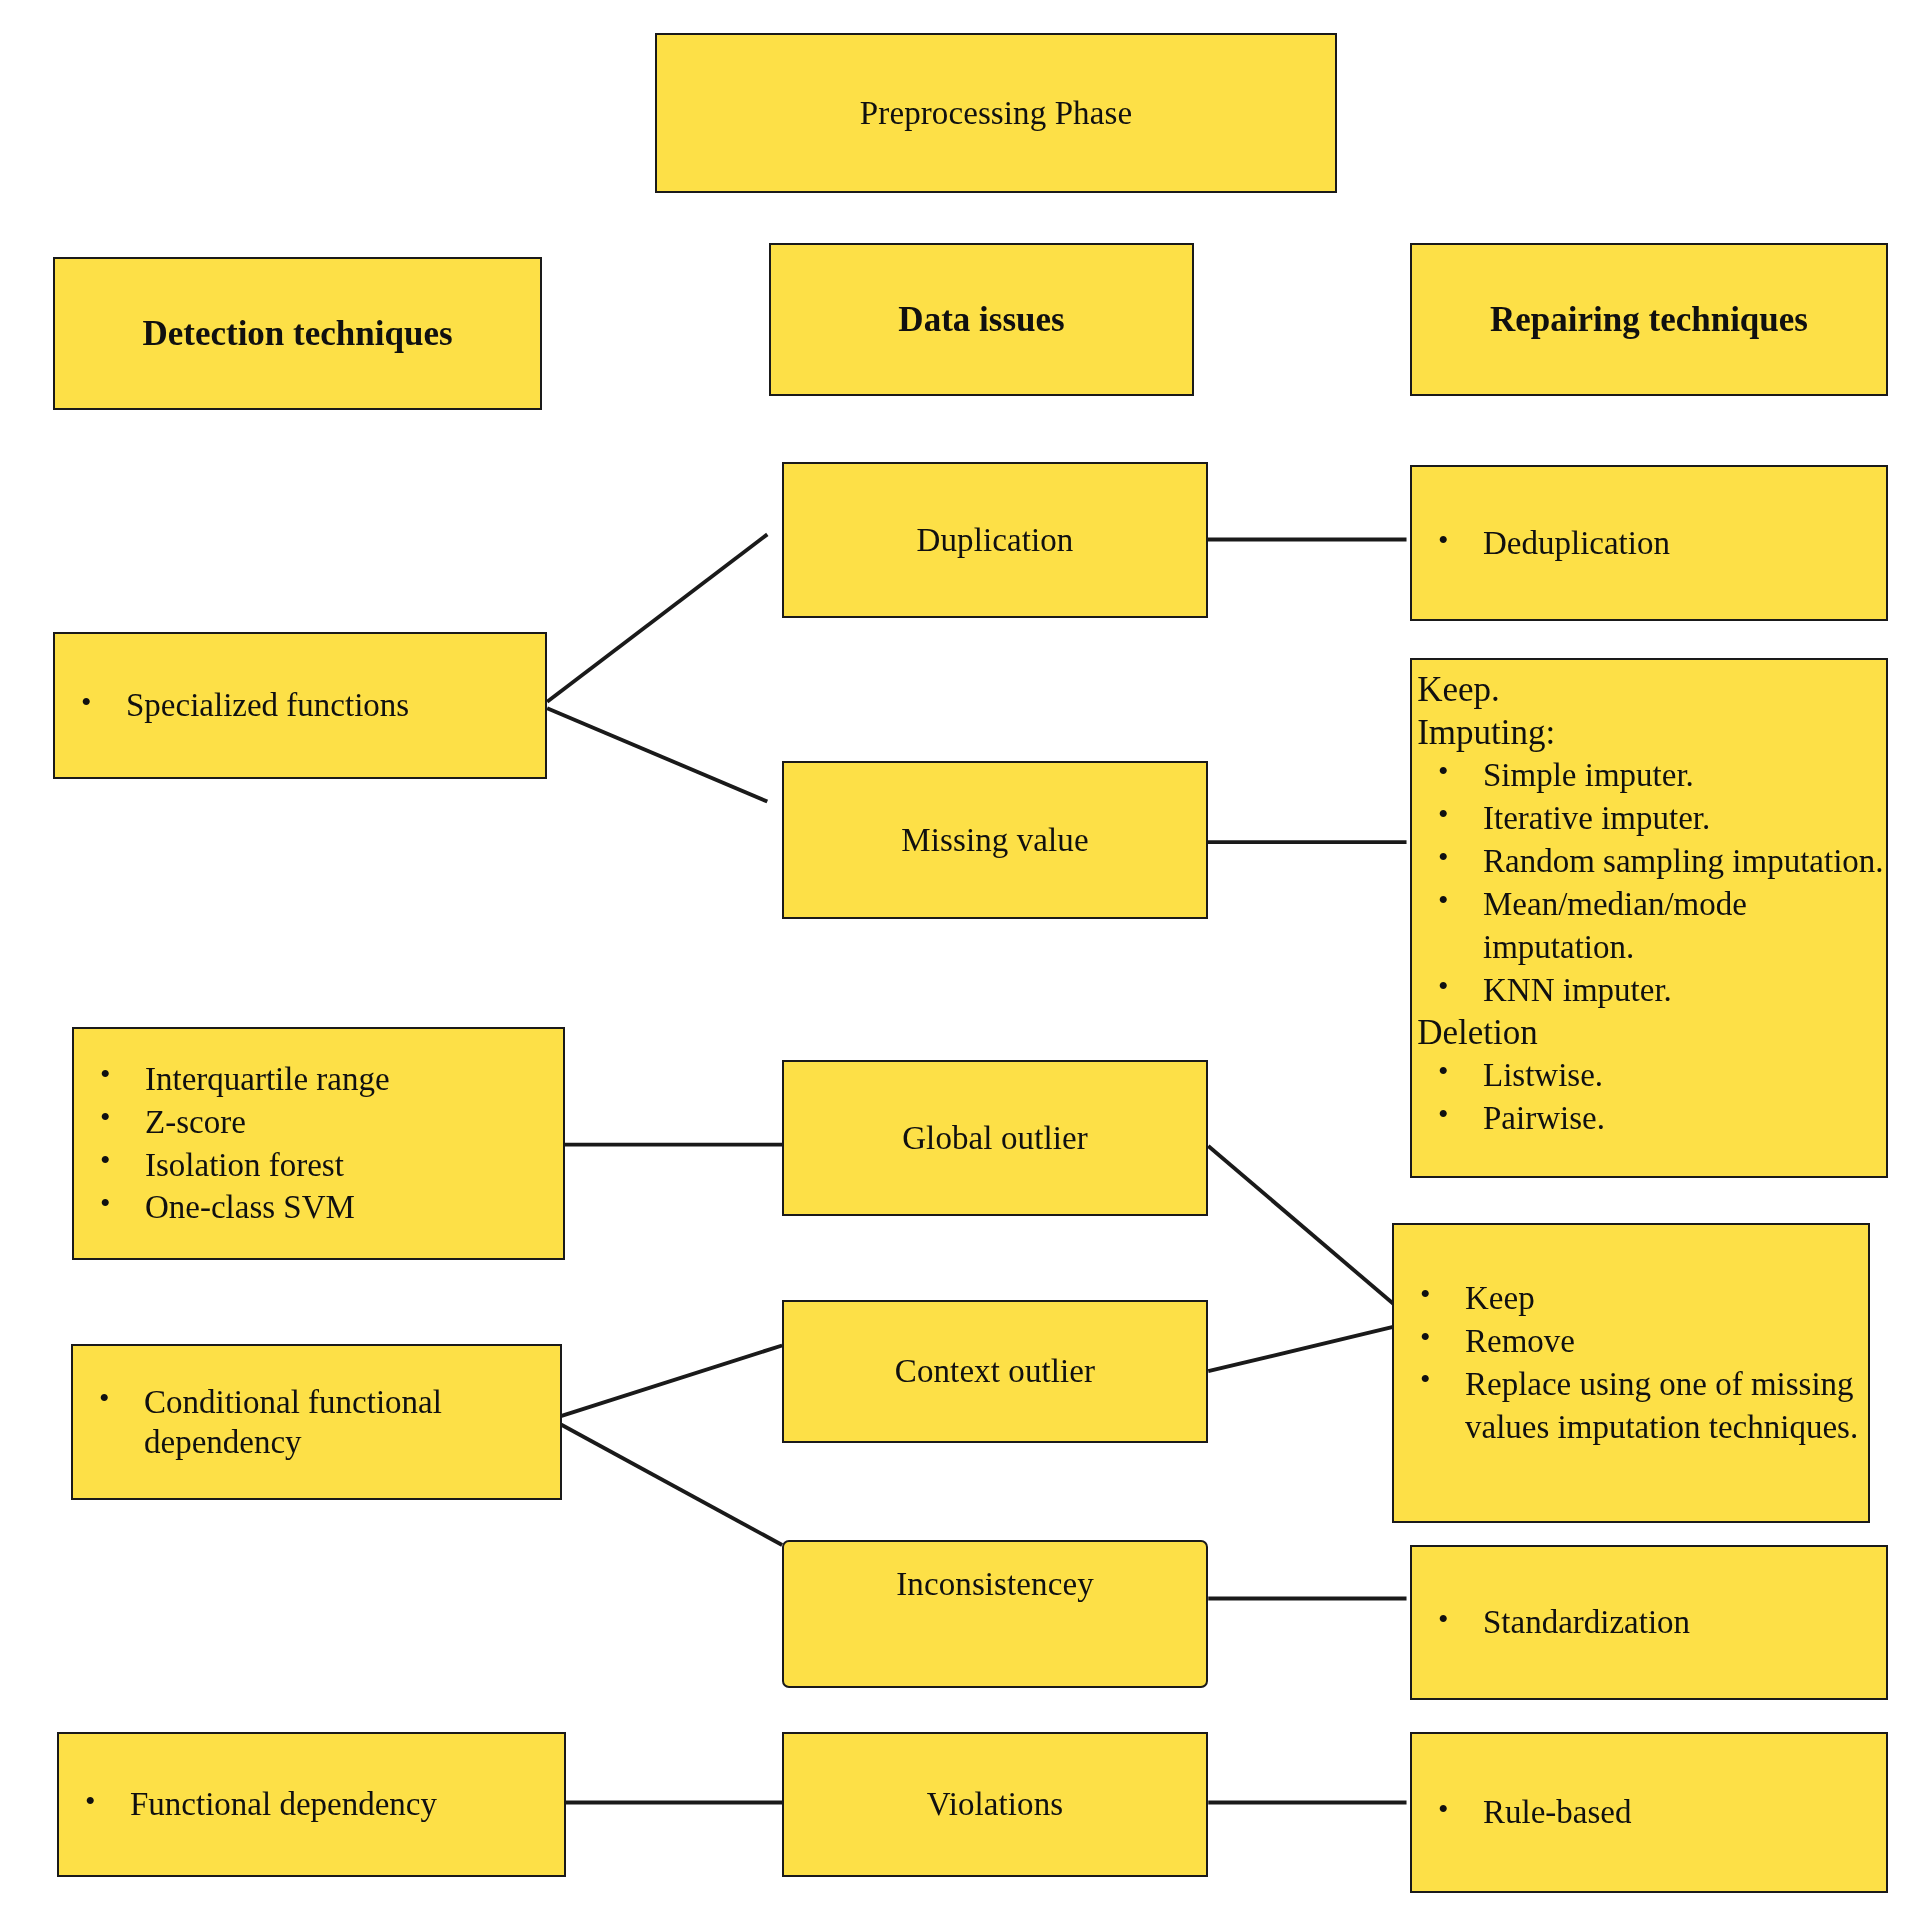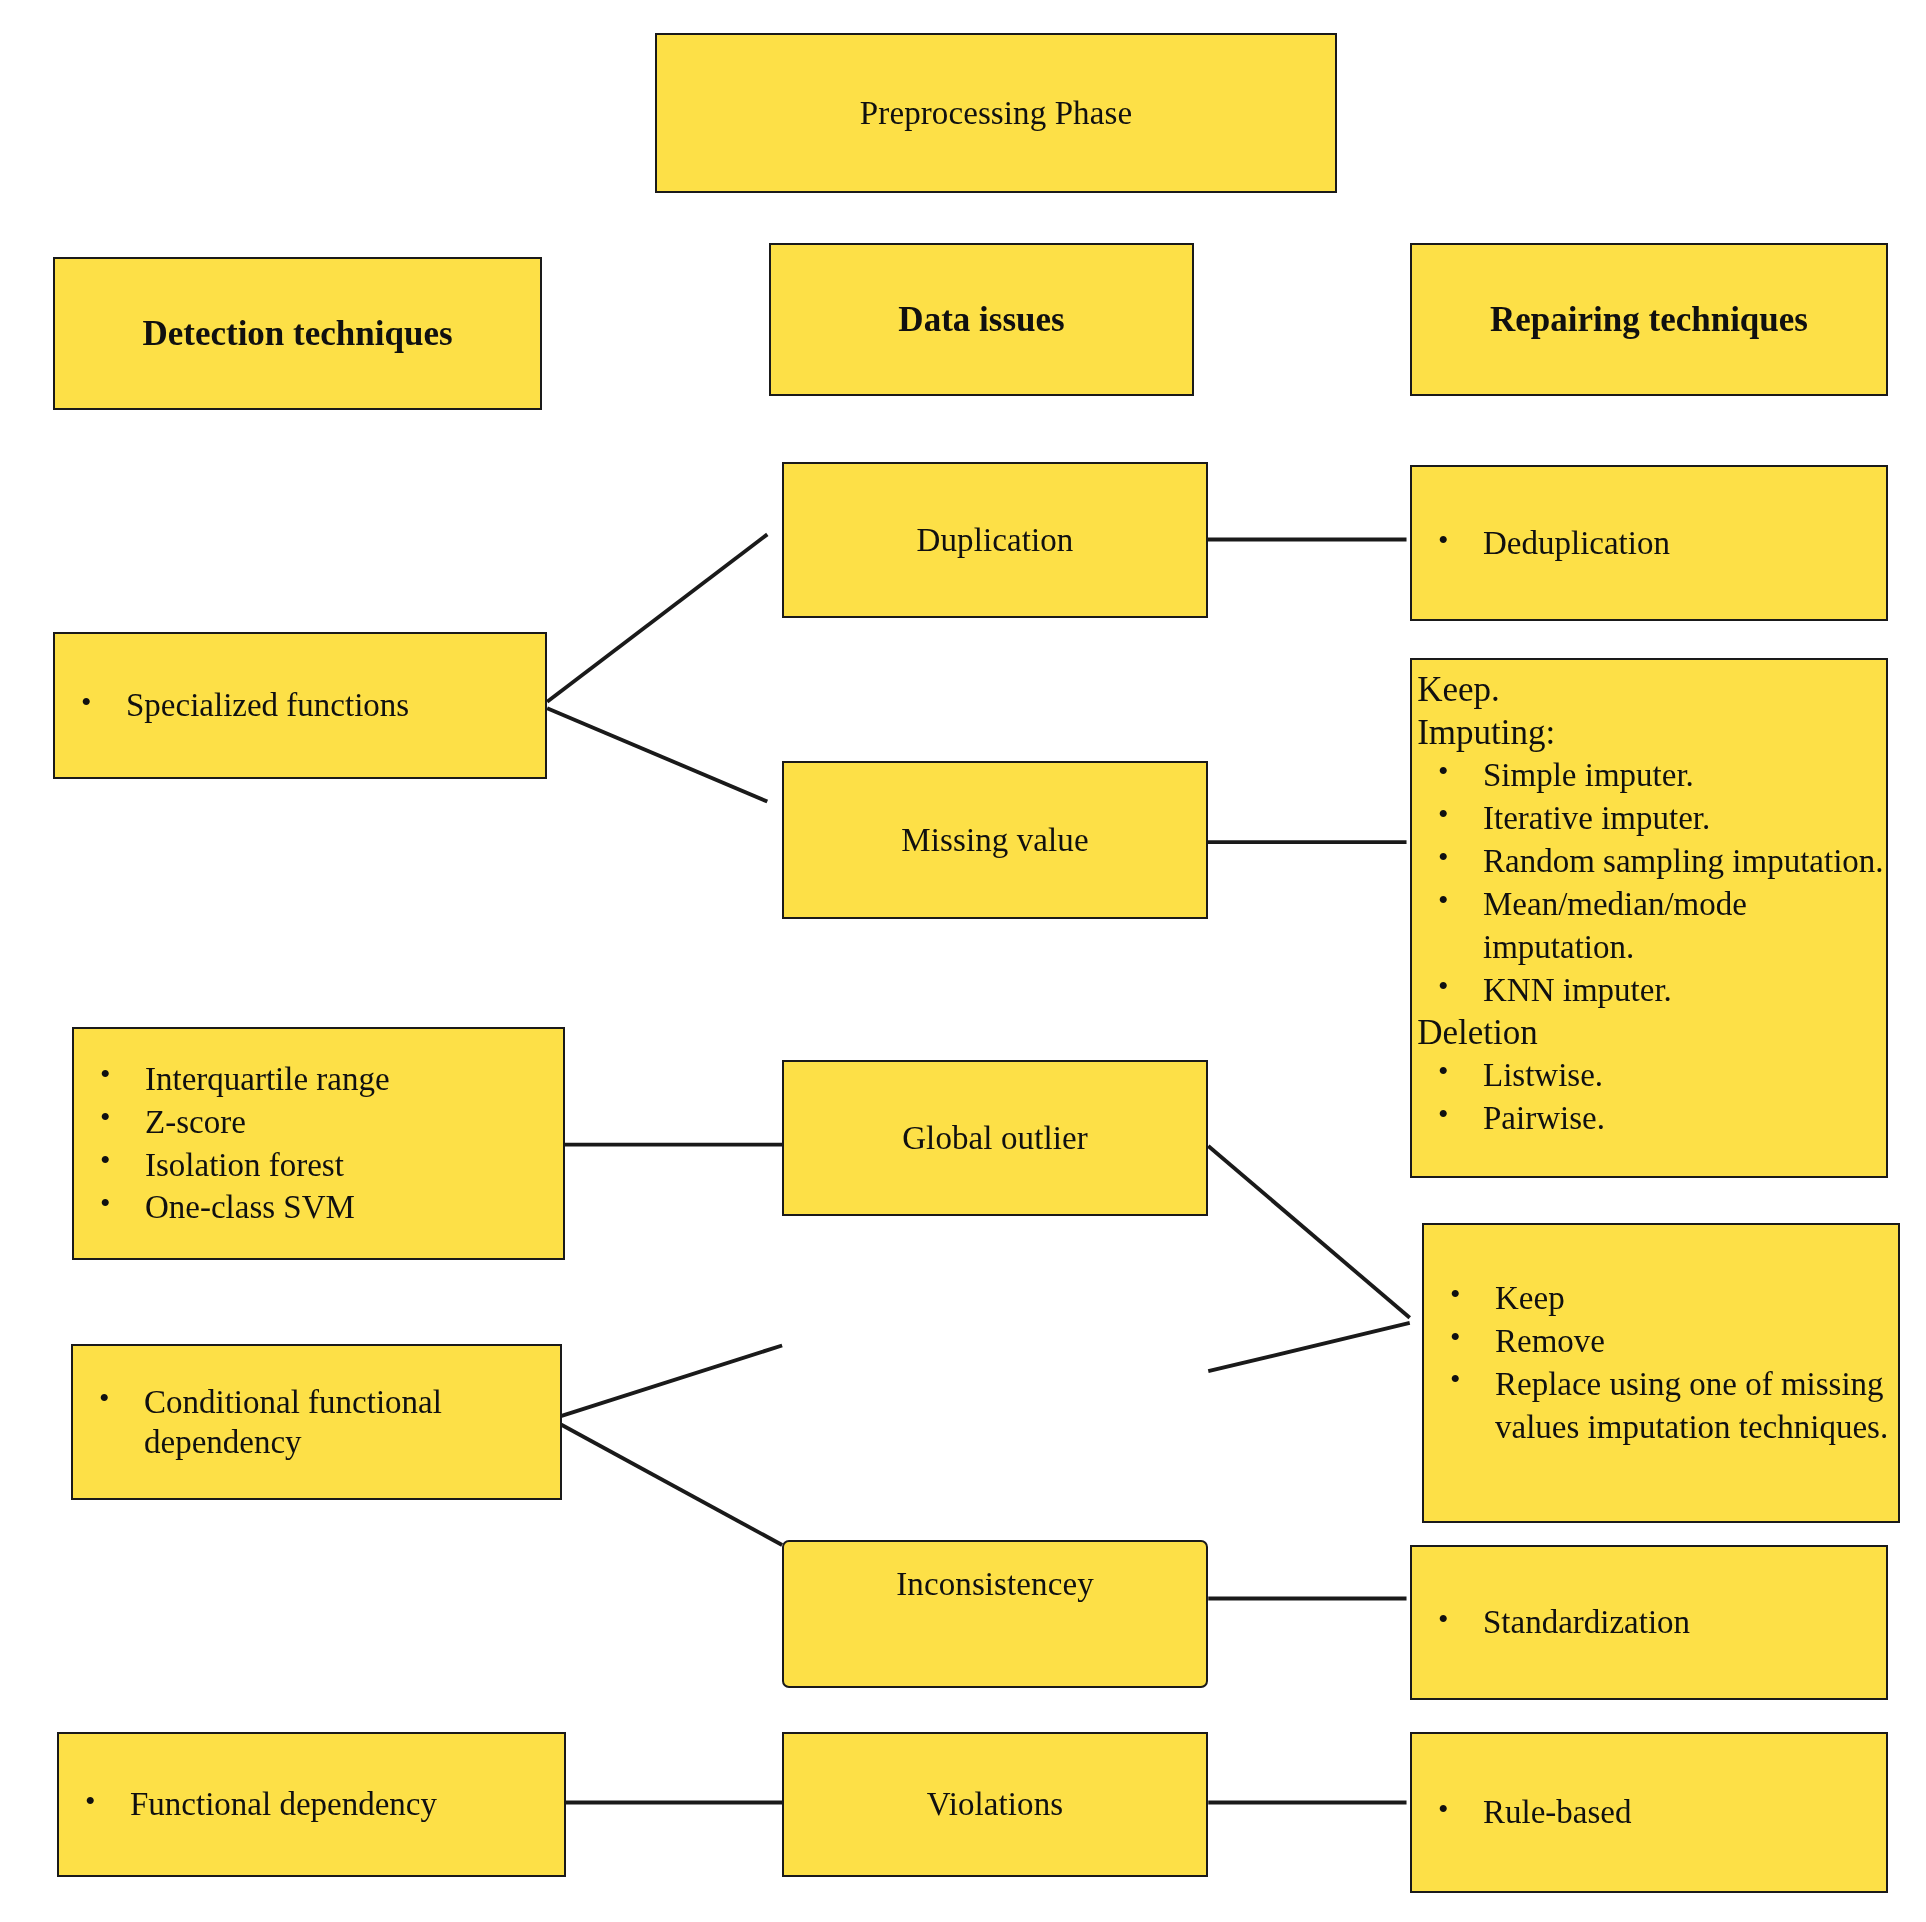--- a/index.html
+++ b/index.html
@@ -147,20 +147,23 @@
   </div>
 
   <div class="box center" style="left:782px;top:761px;width:426px;height:158px;">
     <span class="label">Missing value</span>
   </div>
 
   <div class="box center" style="left:782px;top:1060px;width:426px;height:156px;">
     <span class="label">Global outlier</span>
   </div>
 
+  <div class="box center" style="left:782px;top:1300px;width:426px;height:143px;">
+    <span class="label">Context outlier</span>
+  </div>
 
   <div class="box center" style="left:782px;top:1540px;width:426px;height:148px;align-items:flex-start;padding-top:23px;border-radius:7px;">
     <span class="label">Inconsistencey</span>
   </div>
 
   <div class="box center" style="left:782px;top:1732px;width:426px;height:145px;">
     <span class="label">Violations</span>
   </div>
 
   <div class="box leftal" style="left:1410px;top:465px;width:478px;height:156px;">
@@ -183,21 +186,21 @@
         <li>KNN imputer.</li>
       </ul>
       <div class="plainline">Deletion</div>
       <ul class="blist tight">
         <li>Listwise.</li>
         <li>Pairwise.</li>
       </ul>
     </div>
   </div>
 
-  <div class="box leftal" style="left:1422px;top:1223px;width:478px;height:300px;align-items:flex-start;padding-top:52px;">
+  <div class="box leftal" style="left:1392px;top:1223px;width:478px;height:300px;align-items:flex-start;padding-top:52px;">
     <ul class="blist stack tight">
       <li>Keep</li>
       <li>Remove</li>
       <li>Replace using one of
 missing values
 imputation techniques.</li>
     </ul>
   </div>
 
   <div class="box leftal" style="left:1410px;top:1545px;width:478px;height:155px;">

